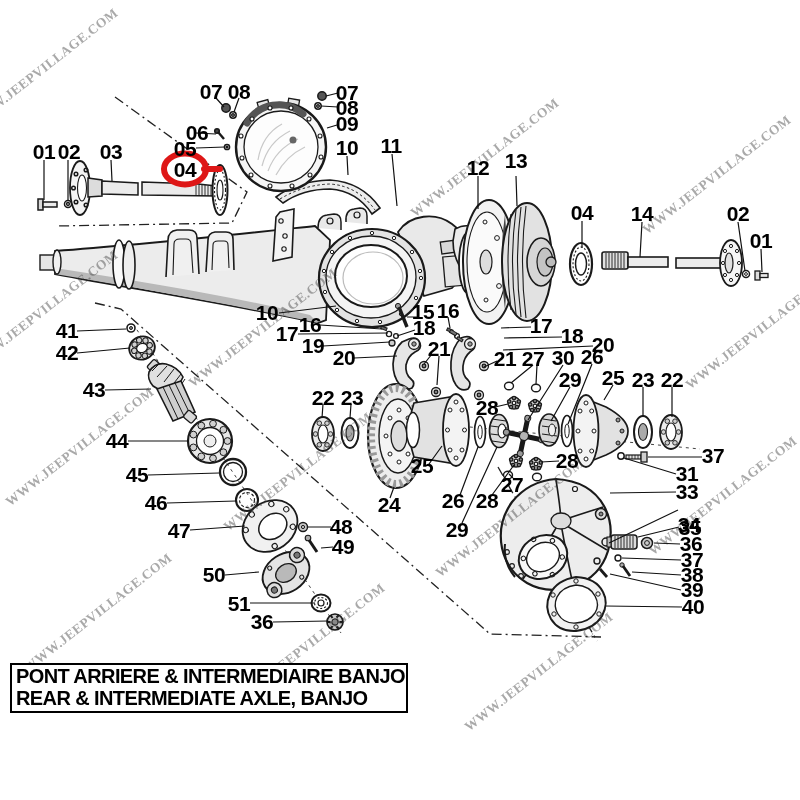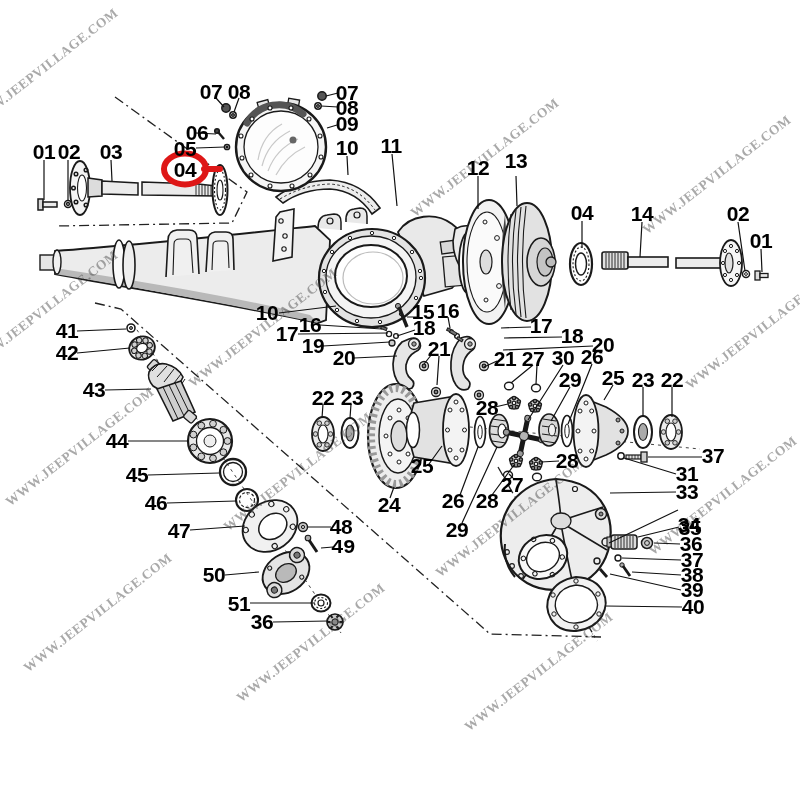--- a/index.html
+++ b/index.html
@@ -544,21 +544,21 @@
       <span class="plabel" style="left: 643px; top: 380px;">23</span>
       <span class="plabel" style="left: 672px; top: 380px;">22</span>
       <span class="plabel" style="left: 67px; top: 331px;">41</span>
       <span class="plabel" style="left: 67px; top: 353px;">42</span>
       <span class="plabel" style="left: 94px; top: 390px;">43</span>
       <span class="plabel" style="left: 117px; top: 441px;">44</span>
       <span class="plabel" style="left: 137px; top: 475px;">45</span>
       <span class="plabel" style="left: 156px; top: 503px;">46</span>
       <span class="plabel" style="left: 179px; top: 531px;">47</span>
       <span class="plabel" style="left: 341px; top: 527px;">48</span>
-      <span class="plabel" style="left: 343px; top: 547px; font-family: Liberation Mono, monospace;">49</span>
+      <span class="plabel" style="left: 343px; top: 547px;">49</span>
       <span class="plabel" style="left: 214px; top: 575px;">50</span>
       <span class="plabel" style="left: 239px; top: 604px;">51</span>
       <span class="plabel" style="left: 262px; top: 622px;">36</span>
       <span class="plabel" style="left: 323px; top: 398px;">22</span>
       <span class="plabel" style="left: 352px; top: 398px;">23</span>
       <span class="plabel" style="left: 389px; top: 505px;">24</span>
       <span class="plabel" style="left: 422px; top: 466px;">25</span>
       <span class="plabel" style="left: 487px; top: 408px;">28</span>
       <span class="plabel" style="left: 567px; top: 461px;">28</span>
       <span class="plabel" style="left: 453px; top: 501px;">26</span>
@@ -570,13 +570,17 @@
       <span class="plabel" style="left: 687px; top: 492px;">33</span>
       <span class="plabel" style="left: 689px; top: 510px; margin-top: 15px;">34</span>
       <span class="plabel" style="left: 690px; top: 528px;">35</span>
       <span class="plabel" style="left: 691px; top: 544px;">36</span>
       <span class="plabel" style="left: 692px; top: 560px;">37</span>
       <span class="plabel" style="left: 692px; top: 575px;">38</span>
       <span class="plabel" style="left: 692px; top: 590px;">39</span>
       <span class="plabel" style="left: 693px; top: 607px;">40</span>
     </div>
 
+  <div id="caption">
+    <div>PONT ARRIERE &amp; INTERMEDIAIRE BANJO</div>
+    <div>REAR &amp; INTERMEDIATE AXLE, BANJO</div>
+  </div>
 </div>
 
 </body></html>

